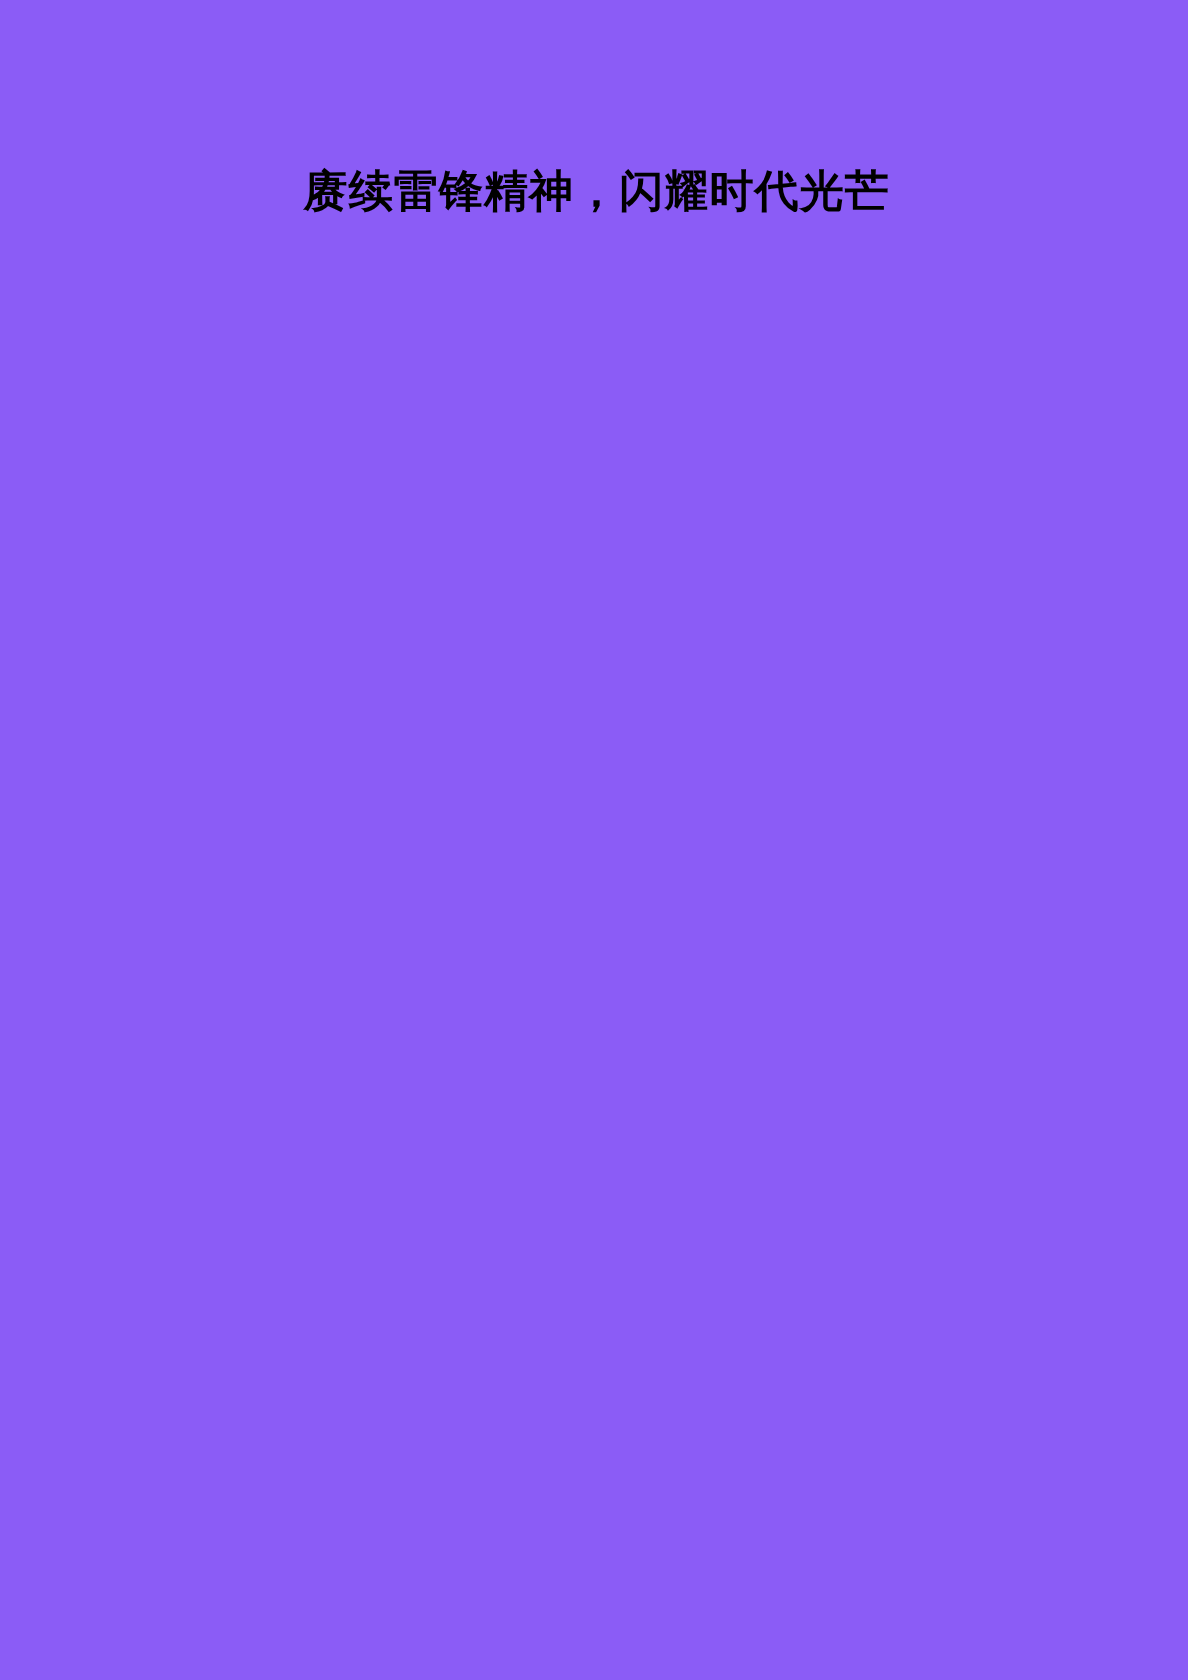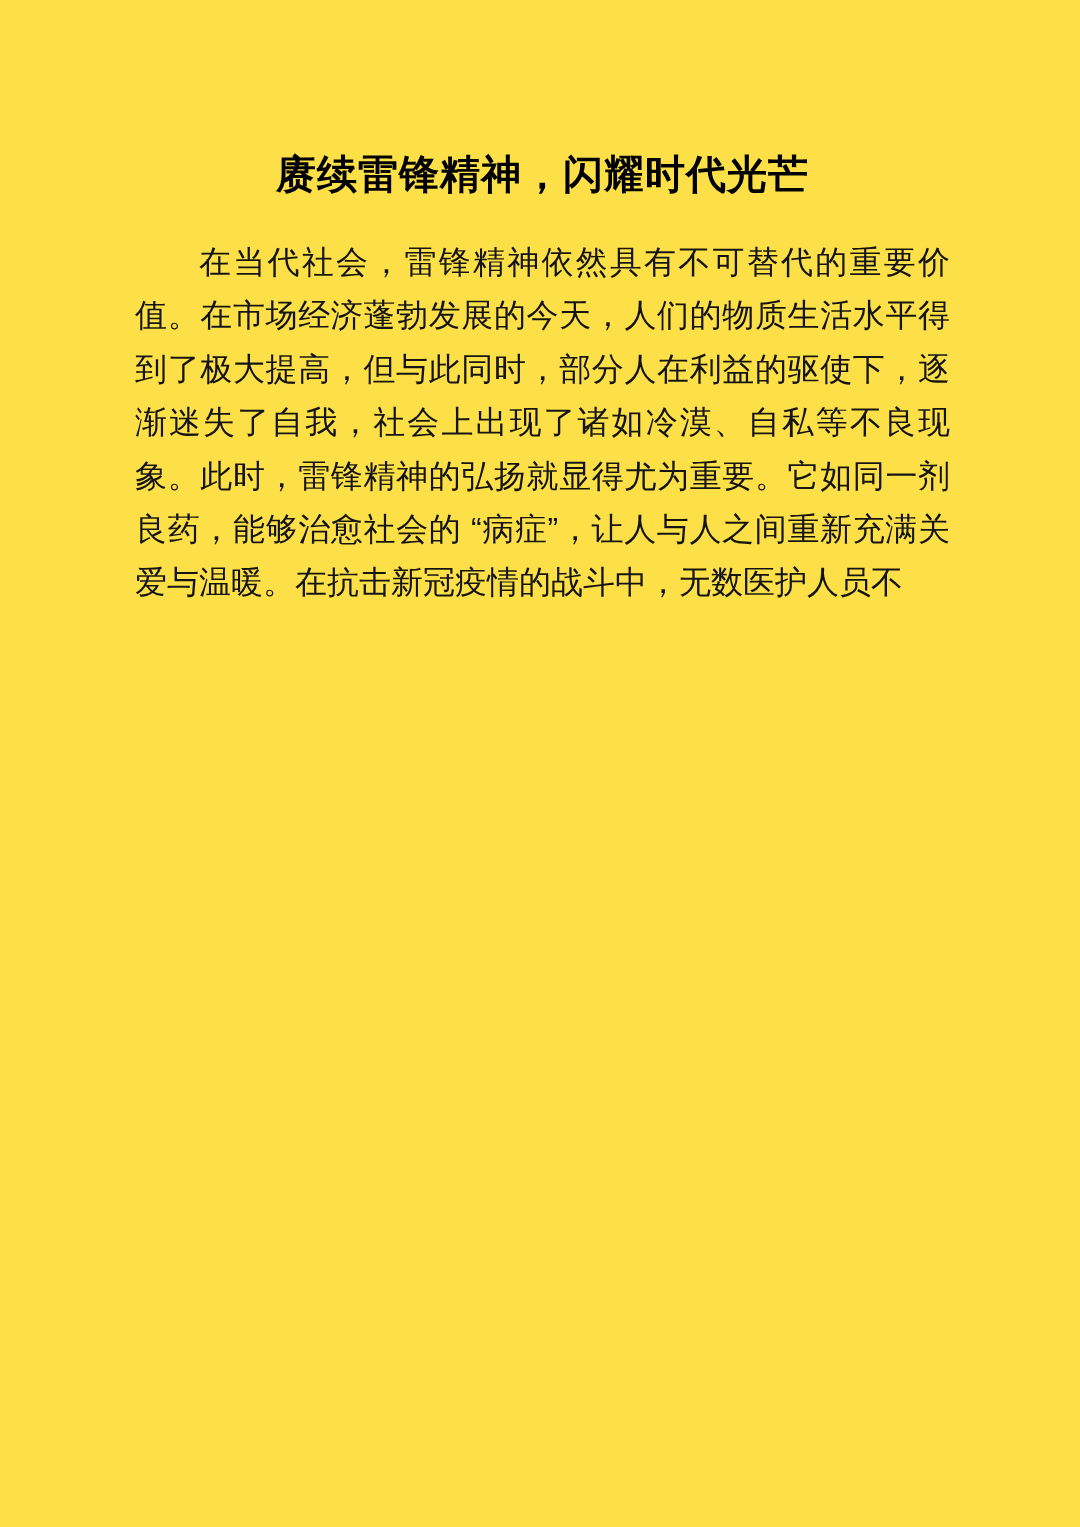--- a/index.html
+++ b/index.html
@@ -10,21 +10,21 @@
     body {
       width: 1080px;
       height: 1527px;
       overflow: hidden;
       font-family: "Liberation Sans", "DejaVu Sans", sans-serif;
     }
     .page {
       box-sizing: border-box;
       width: 1080px;
       height: 1527px;
-      background: #fde047;
+      background: #8b5cf6;
       padding: 150px 130px 0 135px;
     }
     .doc-title {
       margin: 0 0 38px 0;
       font-size: 40px;
       line-height: 48px;
       font-weight: 700;
       color: #000000;
       text-align: center;
       letter-spacing: 1px;
@@ -39,15 +39,14 @@
       text-indent: 2em;
       word-break: break-all;
     }
   </style>
 </head>
 <body>
 
 <div class="page">
   <h1 class="doc-title">赓续雷锋精神，闪耀时代光芒</h1>
   <div class="doc-body">
-    <p>在当代社会，雷锋精神依然具有不可替代的重要价值。在市场经济蓬勃发展的今天，人们的物质生活水平得到了极大提高，但与此同时，部分人在利益的驱使下，逐渐迷失了自我，社会上出现了诸如冷漠、自私等不良现象。此时，雷锋精神的弘扬就显得尤为重要。它如同一剂良药，能够治愈社会的 “病症”，让人与人之间重新充满关爱与温暖。在抗击新冠疫情的战斗中，无数医护人员不</p>
   </div>
 </div>
 
 </body></html>

